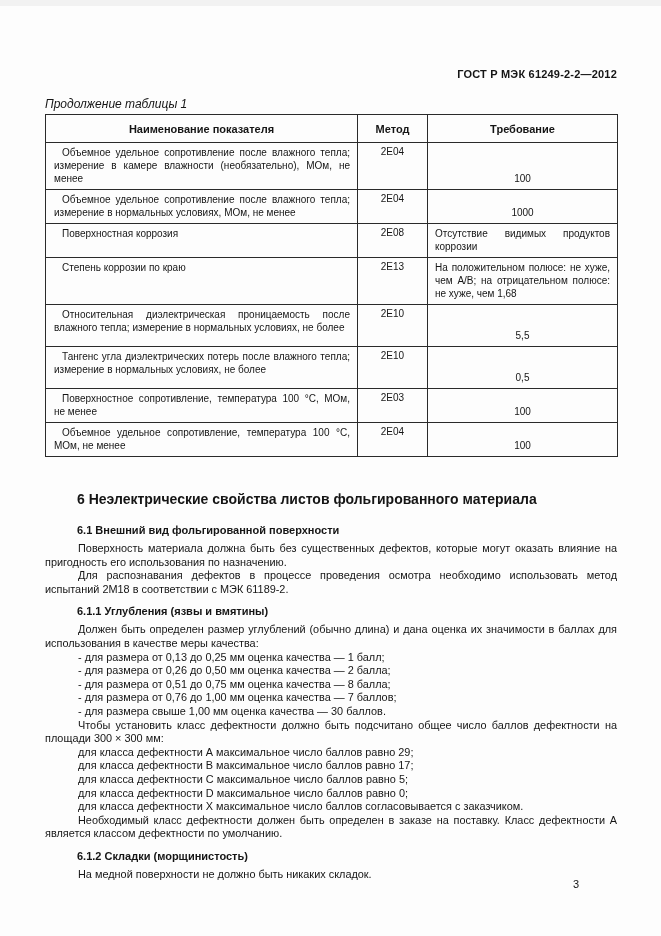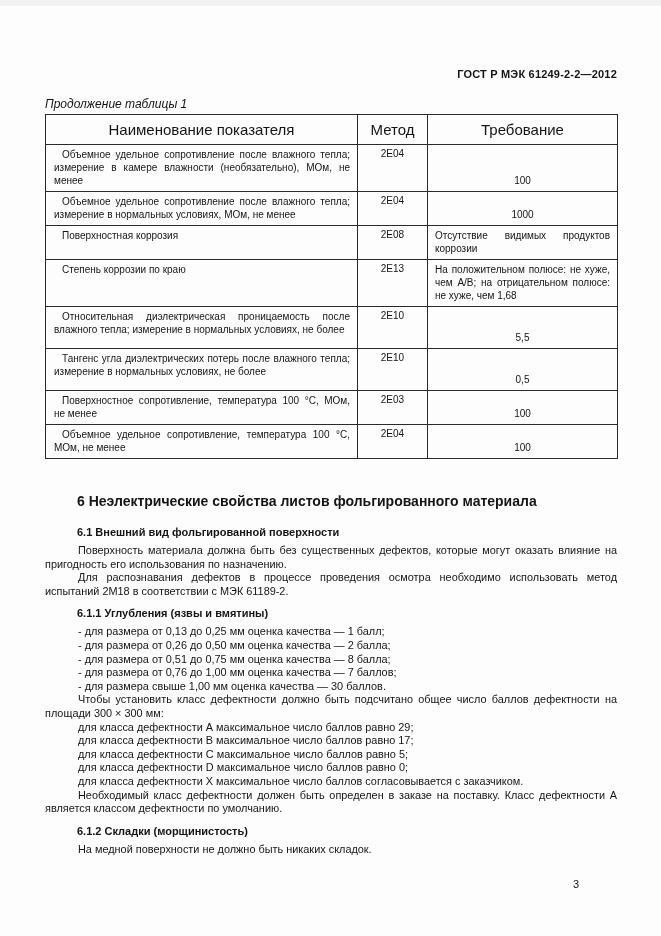--- a/index.html
+++ b/index.html
@@ -8,22 +8,22 @@
   .page {
     position:relative; width:661px; height:936px; margin:6px auto;
     background:#fdfdfd; padding:62px 44px 0 45px; overflow:hidden;
   }
   .doc-header { text-align:right; font-weight:bold; font-size:11px; letter-spacing:.2px; margin-bottom:17px; }
   .table-caption { font-style:italic; font-size:12px; margin-bottom:3px; }
 
   table.req-table { width:100%; border-collapse:collapse; table-layout:fixed; font-size:10px; }
   table.req-table th, table.req-table td { border:1px solid #2a2a2a; }
   table.req-table th {
-    font-weight:normal; text-align:center; vertical-align:middle;
-    font-size:15px; padding:6px 4px; height:28px;
+    font-weight:bold; text-align:center; vertical-align:middle;
+    font-size:11px; padding:6px 4px; height:28px;
   }
   td.name {
     text-align:justify; text-indent:8px; vertical-align:top;
     padding:3px 7px 4px 8px; line-height:13px; hyphens:auto;
   }
   td.method { text-align:center; vertical-align:top; padding-top:3px; }
   td.req { padding:3px 7px 4px 7px; line-height:13px; }
   td.req.num { text-align:center; vertical-align:bottom; padding-bottom:4px; }
   td.req.txt { text-align:justify; vertical-align:top; hyphens:auto; }
   tr.tall td { height:46px; }
@@ -106,20 +106,21 @@
   </table>
 
   <div class="body-text">
     <div class="h-main">6 Неэлектрические свойства листов фольгированного материала</div>
 
     <div class="h-sub">6.1 Внешний вид фольгированной поверхности</div>
     <p class="para">Поверхность материала должна быть без существенных дефектов, которые могут оказать влияние на пригодность его использования по назначению.</p>
     <p class="para">Для распознавания дефектов в процессе проведения осмотра необходимо использовать метод испытаний 2М18 в соответствии с МЭК 61189-2.</p>
 
     <div class="h-sub">6.1.1 Углубления (язвы и вмятины)</div>
+    <p class="para">Должен быть определен размер углублений (обычно длина) и дана оценка их значимости в баллах для использования в качестве меры качества:</p>
     <p class="li">- для размера от 0,13 до 0,25 мм оценка качества — 1 балл;</p>
     <p class="li">- для размера от 0,26 до 0,50 мм оценка качества — 2 балла;</p>
     <p class="li">- для размера от 0,51 до 0,75 мм оценка качества — 8 балла;</p>
     <p class="li">- для размера от 0,76 до 1,00 мм оценка качества — 7 баллов;</p>
     <p class="li">- для размера свыше 1,00 мм оценка качества — 30 баллов.</p>
     <p class="para">Чтобы установить класс дефектности должно быть подсчитано общее число баллов дефектности на площади 300 × 300 мм:</p>
     <p class="li">для класса дефектности А максимальное число баллов равно 29;</p>
     <p class="li">для класса дефектности В максимальное число баллов равно 17;</p>
     <p class="li">для класса дефектности С максимальное число баллов равно 5;</p>
     <p class="li">для класса дефектности D максимальное число баллов равно 0;</p>

